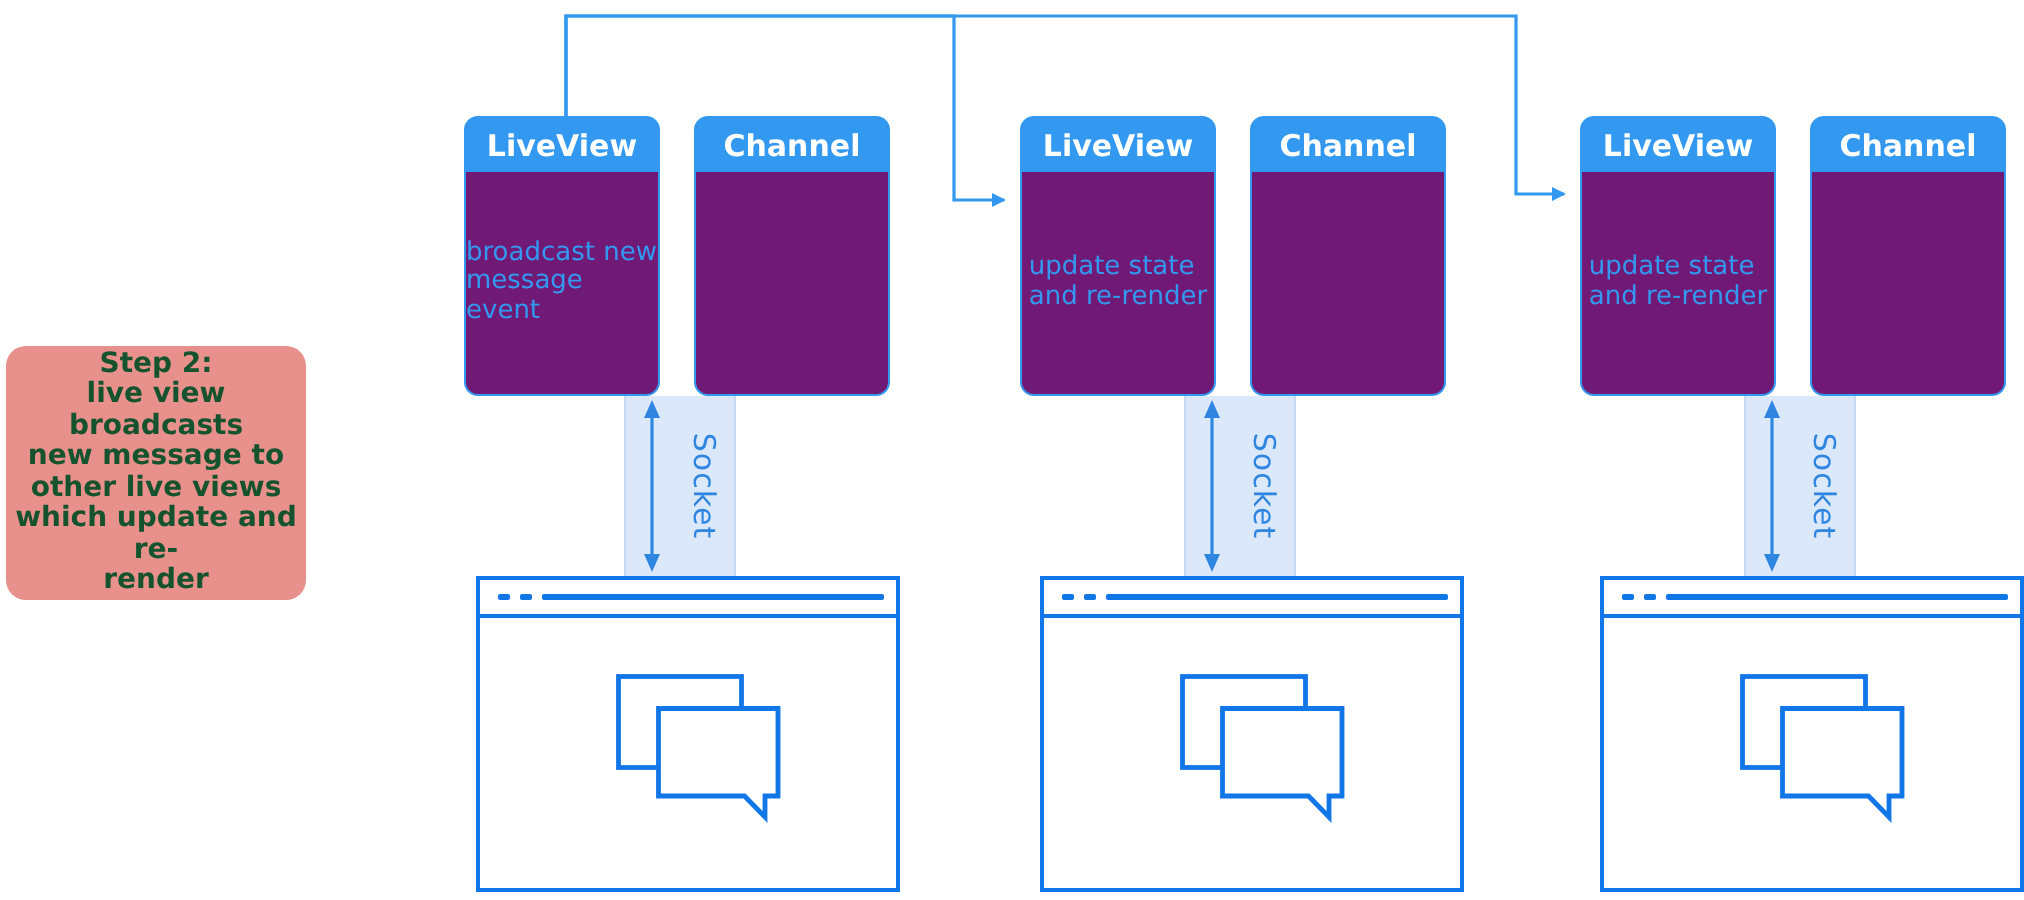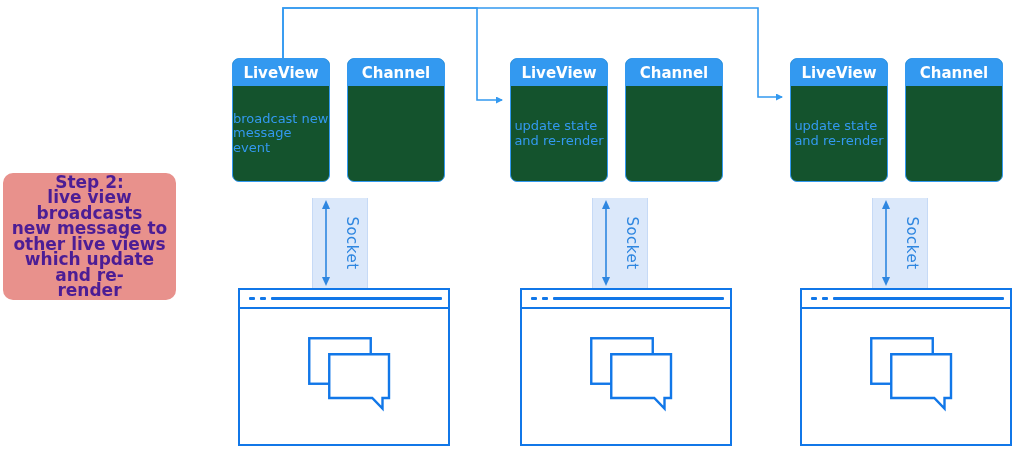--- a/index.html
+++ b/index.html
@@ -4,29 +4,29 @@
 <style>
   html,body{margin:0;padding:0;background:#ffffff;}
   .stage{
     position:relative;width:1012px;height:450px;background:#ffffff;overflow:hidden;
     font-family:"DejaVu Sans","Liberation Sans",sans-serif;
   }
   svg.connectors{position:absolute;left:0;top:0;width:1012px;height:450px;pointer-events:none;}
 
   
   .note{
-    position:absolute;left:3px;top:173px;width:173px;height:127px;
-    background:#E8918C;border-radius:10px;color:#4c1d95;font-weight:bold;
-    font-size:17px;line-height:15.5px;text-align:center;white-space:pre-line;
+    position:absolute;left:3px;top:173px;width:150px;height:127px;
+    background:#E8918C;border-radius:10px;color:#14532d;font-weight:bold;
+    font-size:14px;line-height:15.5px;text-align:center;white-space:pre-line;
     display:flex;align-items:center;justify-content:center;padding:2px;box-sizing:border-box;
   }
 
   
   .box{
-    position:absolute;top:58px;width:98px;height:124px;background:#14532d;
+    position:absolute;top:58px;width:98px;height:140px;background:#701a75;
     border:1.5px solid #3399F0;border-radius:7px;box-sizing:border-box;
     display:flex;flex-direction:column;
   }
   .box-header{
     height:27px;background:#3399F0;border-radius:5px 5px 0 0;
     color:#ffffff;font-weight:bold;font-size:15px;
     display:flex;align-items:center;justify-content:center;flex:0 0 auto;
   }
   .box-body{
     flex:1;display:flex;align-items:center;justify-content:center;

